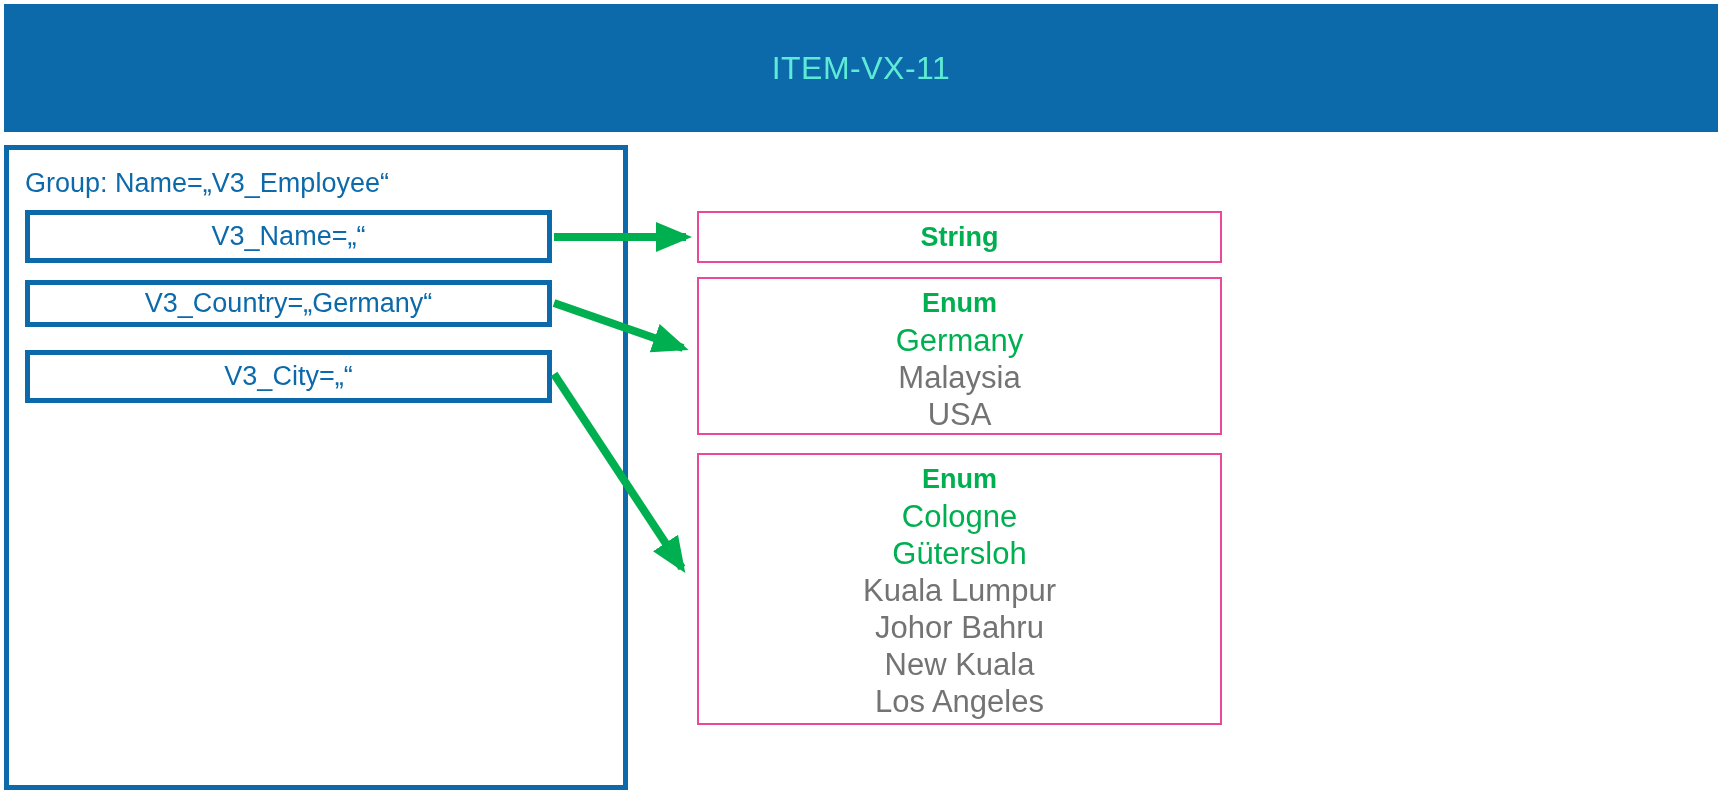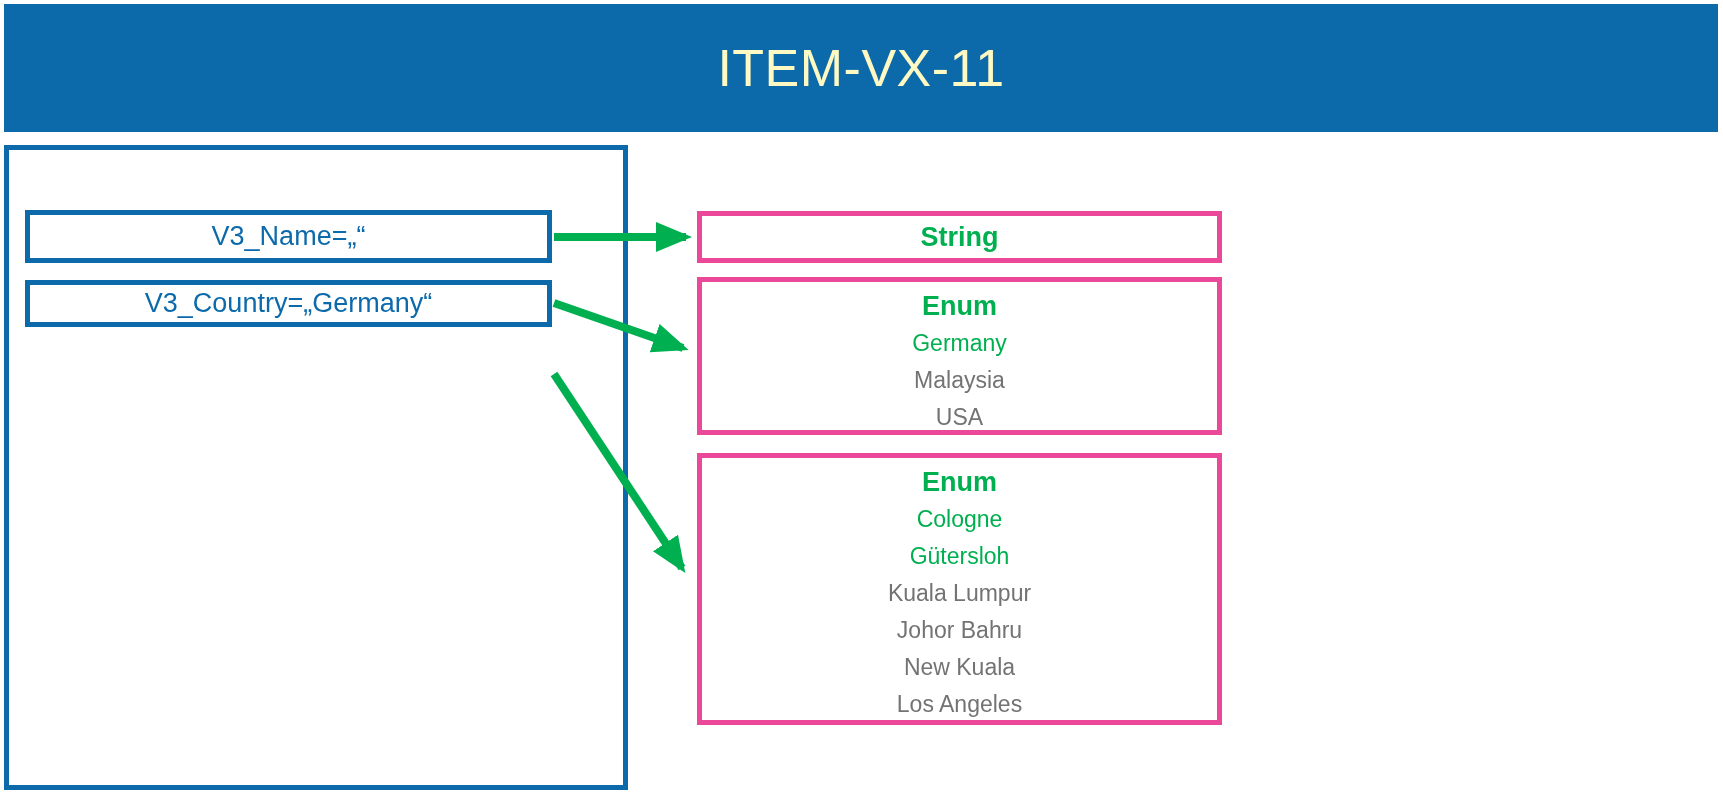--- a/index.html
+++ b/index.html
@@ -20,22 +20,22 @@
   .header-bar {
     position: absolute;
     left: 4px; top: 4px;
     width: 1714px; height: 128px;
     background: #0c6aab;
     display: flex;
     align-items: center;
     justify-content: center;
   }
   .header-title {
-    color: #fef9c3;
-    font-size: 52px;
+    color: #5eead4;
+    font-size: 32px;
     letter-spacing: 0.5px;
   }
 
   
   .group-box {
     position: absolute;
     left: 4px; top: 145px;
     width: 624px; height: 645px;
     border: 5px solid #0c6aab;
     box-sizing: border-box;
@@ -69,21 +69,21 @@
   }
   .field-name    { top: 210px; }
   .field-country { top: 280px; height: 47px; }
   .field-city    { top: 350px; }
 
   
   .type-box {
     position: absolute;
     left: 697px;
     width: 525px;
-    border: 5px solid #ec4899;
+    border: 2px solid #ec4899;
     box-sizing: border-box;
     background: #ffffff;
     text-align: center;
   }
   .type-string {
     top: 211px; height: 52px;
     display: flex;
     align-items: center;
     justify-content: center;
   }
@@ -92,21 +92,21 @@
 
   .type-title {
     color: #00b050;
     font-size: 27px;
     font-weight: bold;
     line-height: 37px;
     display: block;
   }
   .type-item {
     display: block;
-    font-size: 23px;
+    font-size: 31px;
     line-height: 37px;
     white-space: nowrap;
   }
   .type-item.active { color: #00b050; }
   .type-item.faded  { color: #737373; }
 
   
   .arrow-layer {
     position: absolute;
     left: 0; top: 0;
@@ -117,26 +117,30 @@
 </head>
 <body>
 
 <div id="canvas">
 
   <div class="header-bar">
     <span class="header-title">ITEM-VX-11</span>
   </div>
 
   <div class="group-box"></div>
+  <div class="group-label">Group: Name=„V3_Employee“</div>
 
   <div class="field-box field-name">
     <span>V3_Name=„“</span>
   </div>
   <div class="field-box field-country">
     <span>V3_Country=„Germany“</span>
+  </div>
+  <div class="field-box field-city">
+    <span>V3_City=„“</span>
   </div>
 
   <div class="type-box type-string">
     <span class="type-title">String</span>
   </div>
 
   <div class="type-box type-enum-country">
     <span class="type-title">Enum</span>
     <span class="type-item active">Germany</span>
     <span class="type-item faded">Malaysia</span>

